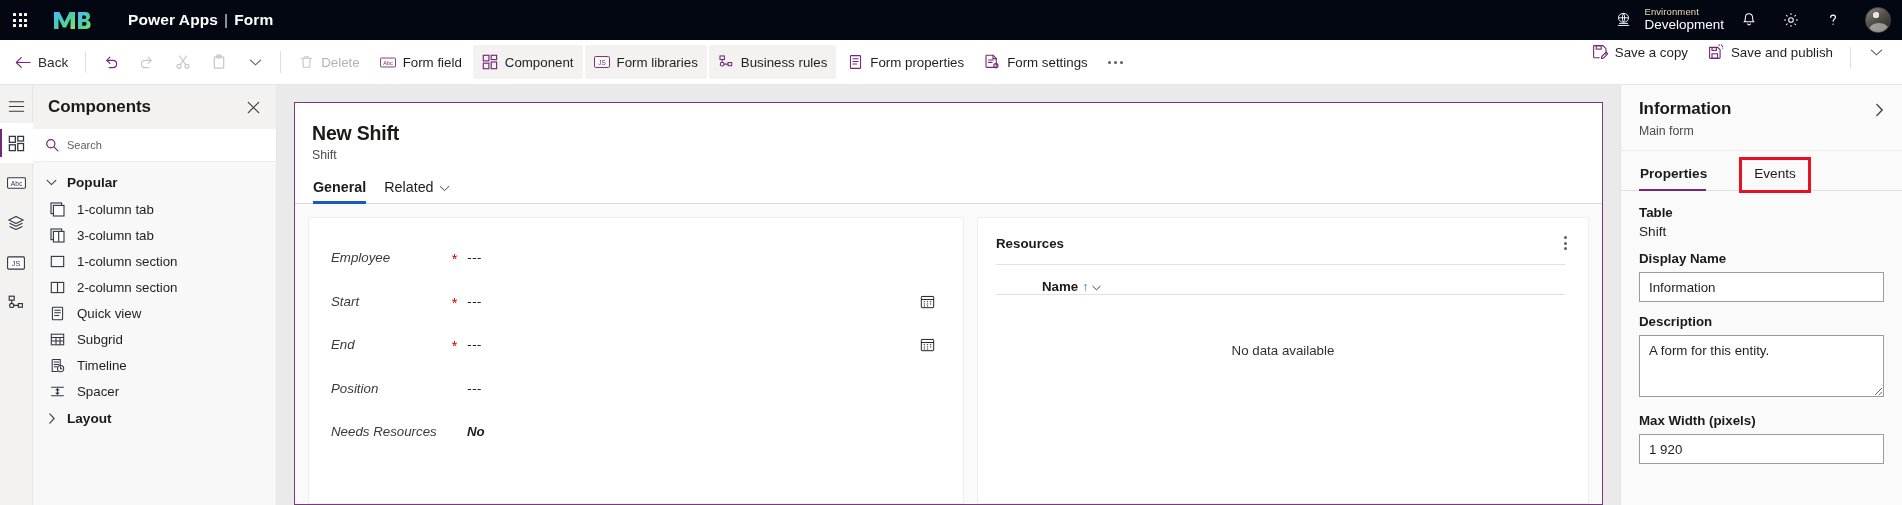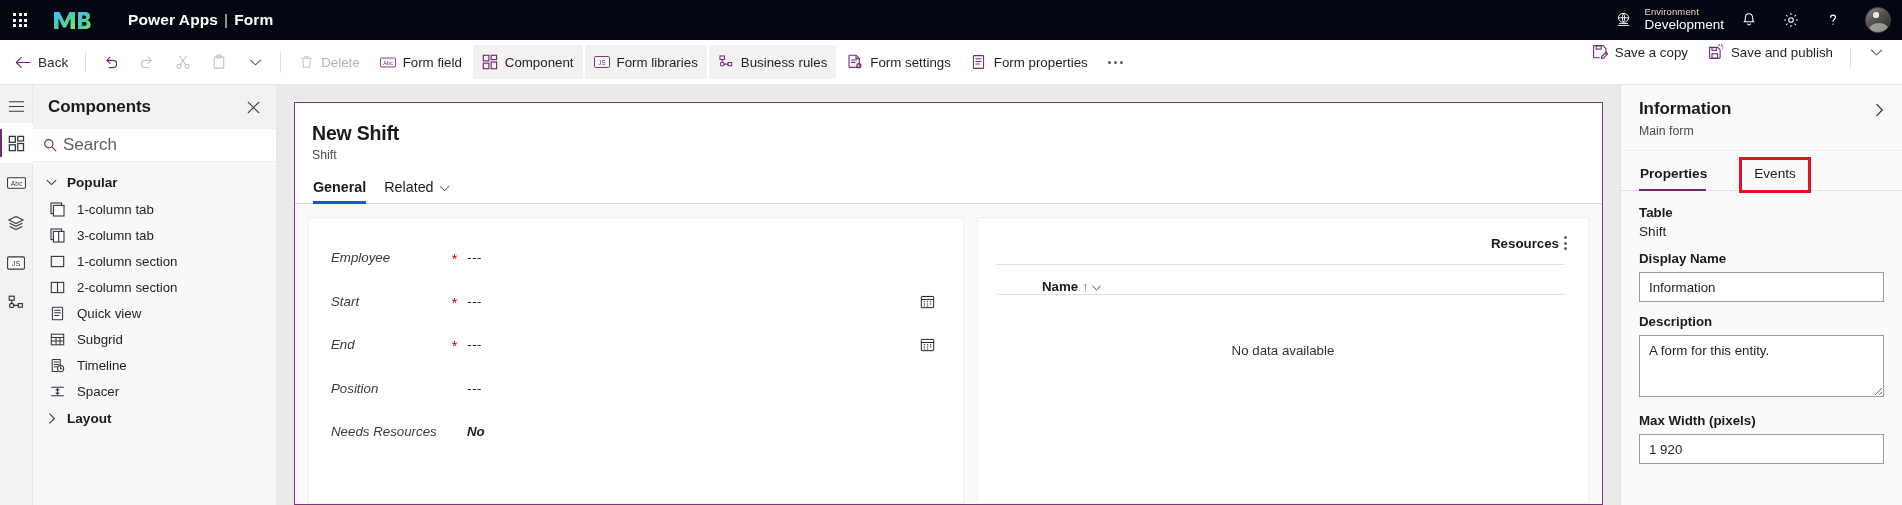--- a/index.html
+++ b/index.html
@@ -136,21 +136,21 @@
   .search-wrap {
     height: 33px; flex: 0 0 33px;
     background: #ffffff;
     display: flex; align-items: center;
     padding: 0 10px;
     border-bottom: 1px solid #ececec;
   }
   .search-ico { width: 18px; display: flex; align-items: center; justify-content: center; }
   .search-input {
     border: 0; outline: 0; background: transparent;
-    font-family: "Liberation Sans", sans-serif; font-size: 17px;
+    font-family: "Liberation Sans", sans-serif; font-size: 11px;
     color: #201f1e; margin-left: 6px; flex: 1; height: 100%;
   }
   .search-input::placeholder { color: #605e5c; }
 
   .comp-list { flex: 1 1 auto; overflow: hidden; padding-top: 6px; }
   .group-head {
     display: flex; align-items: center; gap: 10px;
     height: 28px; padding: 0 14px 0 13px;
     font-size: 13.6px; font-weight: 700; color: #1b1a19;
     cursor: pointer;
@@ -222,21 +222,21 @@
   .fld-val.bold { font-weight: 700; letter-spacing: 0; }
   .fld-cal { width: 28px; flex: 0 0 28px; display: flex; justify-content: center; cursor: pointer; }
 
   
   .subgrid-card {
     background: #ffffff; border: 1px solid #efefef;
     flex: 1 1 0; min-width: 0;
     padding: 14px 0 0 0; position: relative;
   }
   .sg-head {
-    display: flex; align-items: center; justify-content: flex-end;
+    display: flex; align-items: center; justify-content: space-between;
     padding: 0 16px 0 18px; height: 22px;
   }
   .sg-title { font-size: 13.3px; font-weight: 600; color: #1b1a19; }
   .sg-more { display: flex; flex-direction: column; gap: 2.5px; align-items: center; cursor: pointer; padding: 4px 5px; }
   .sg-more i { width: 3px; height: 3px; background: #605e5c; border-radius: 50%; display: block; }
   .sg-colhead {
     margin: 10px 23px 0 18px;
     border-top: 1px solid #e1e1e1; border-bottom: 1px solid #e1e1e1;
     height: 31px; display: flex; align-items: flex-end;
     padding-left: 46px;
@@ -477,37 +477,37 @@
           <circle cx="4.7" cy="10.4" r="2.1"></circle>
           <rect x="11.3" y="8.6" width="4.1" height="3.6"></rect>
           <path d="M4.7 5.3v3M6.9 10.4h4.3" stroke-linecap="round"></path>
         </svg>
       </span>
       <span>Business rules</span>
     </div>
 
     <div class="cmd">
       <span class="cmd-ico">
+        <svg width="15" height="16" viewBox="0 0 16 16" fill="none" stroke="#742774" stroke-width="1.1">
+          <rect x="2.6" y="1.2" width="10.8" height="13.6" rx=".8"></rect>
+          <path d="M5.2 4.6h5.6M5.2 7.4h5.6M5.2 10.2h4" stroke-linecap="round"></path>
+        </svg>
+      </span>
+      <span>Form properties</span>
+    </div>
+
+    <div class="cmd">
+      <span class="cmd-ico">
         <svg width="16" height="16" viewBox="0 0 16 16" fill="none" stroke="#742774" stroke-width="1.1">
           <path d="M2.8 1.2h6.3l3.2 3.2v8.2a.8.8 0 0 1-.8.8H2.8a.8.8 0 0 1-.8-.8V2a.8.8 0 0 1 .8-.8z"></path>
           <path d="M9 1.4v3.2h3.2M4.6 6h4.6M4.6 8.4h3.4" stroke-linecap="round"></path>
           <circle cx="11.9" cy="11.7" r="2.1"></circle>
         </svg>
       </span>
       <span>Form settings</span>
-    </div>
-
-    <div class="cmd">
-      <span class="cmd-ico">
-        <svg width="15" height="16" viewBox="0 0 16 16" fill="none" stroke="#742774" stroke-width="1.1">
-          <rect x="2.6" y="1.2" width="10.8" height="13.6" rx=".8"></rect>
-          <path d="M5.2 4.6h5.6M5.2 7.4h5.6M5.2 10.2h4" stroke-linecap="round"></path>
-        </svg>
-      </span>
-      <span>Form properties</span>
     </div>
 
     <div class="ellipsis-btn">
       <i></i>
         <i></i>
         <i></i>
     </div>
 
     <div class="cmdbar-right">
       <div class="cmd">

